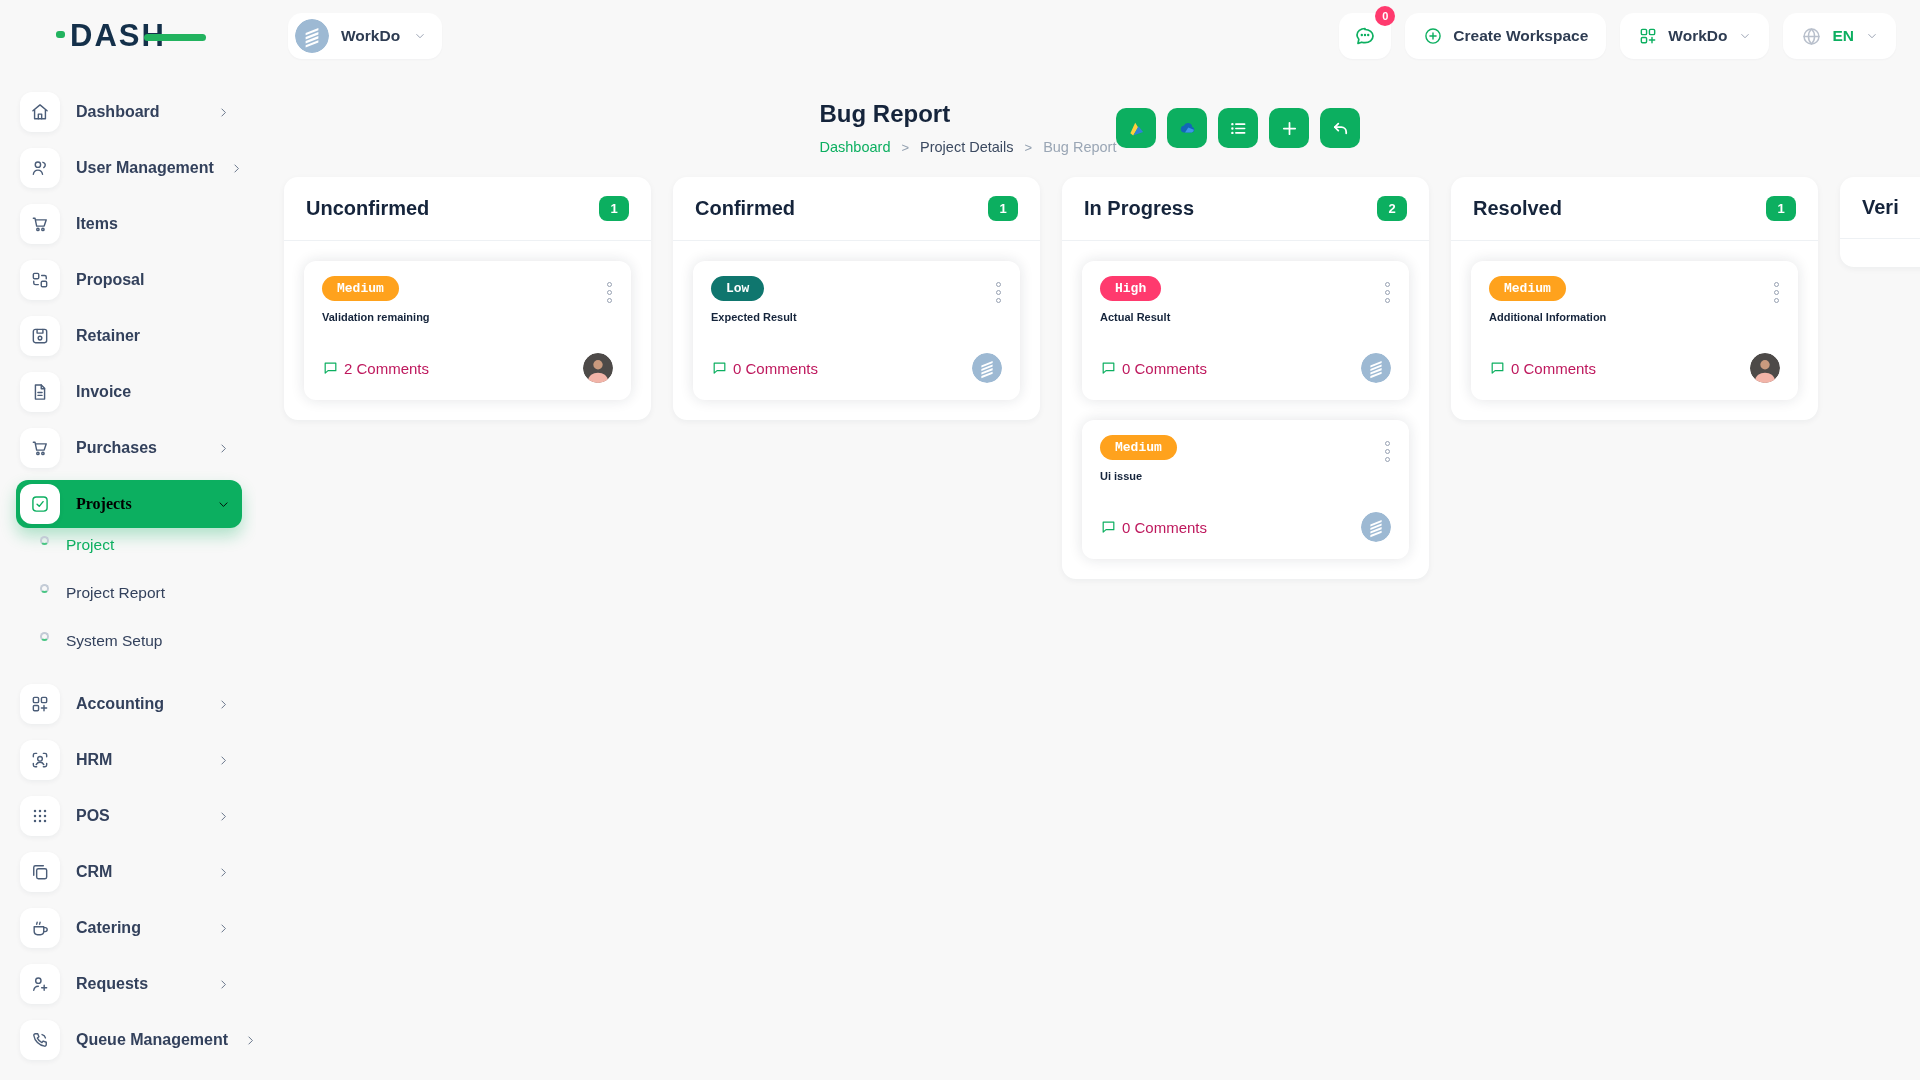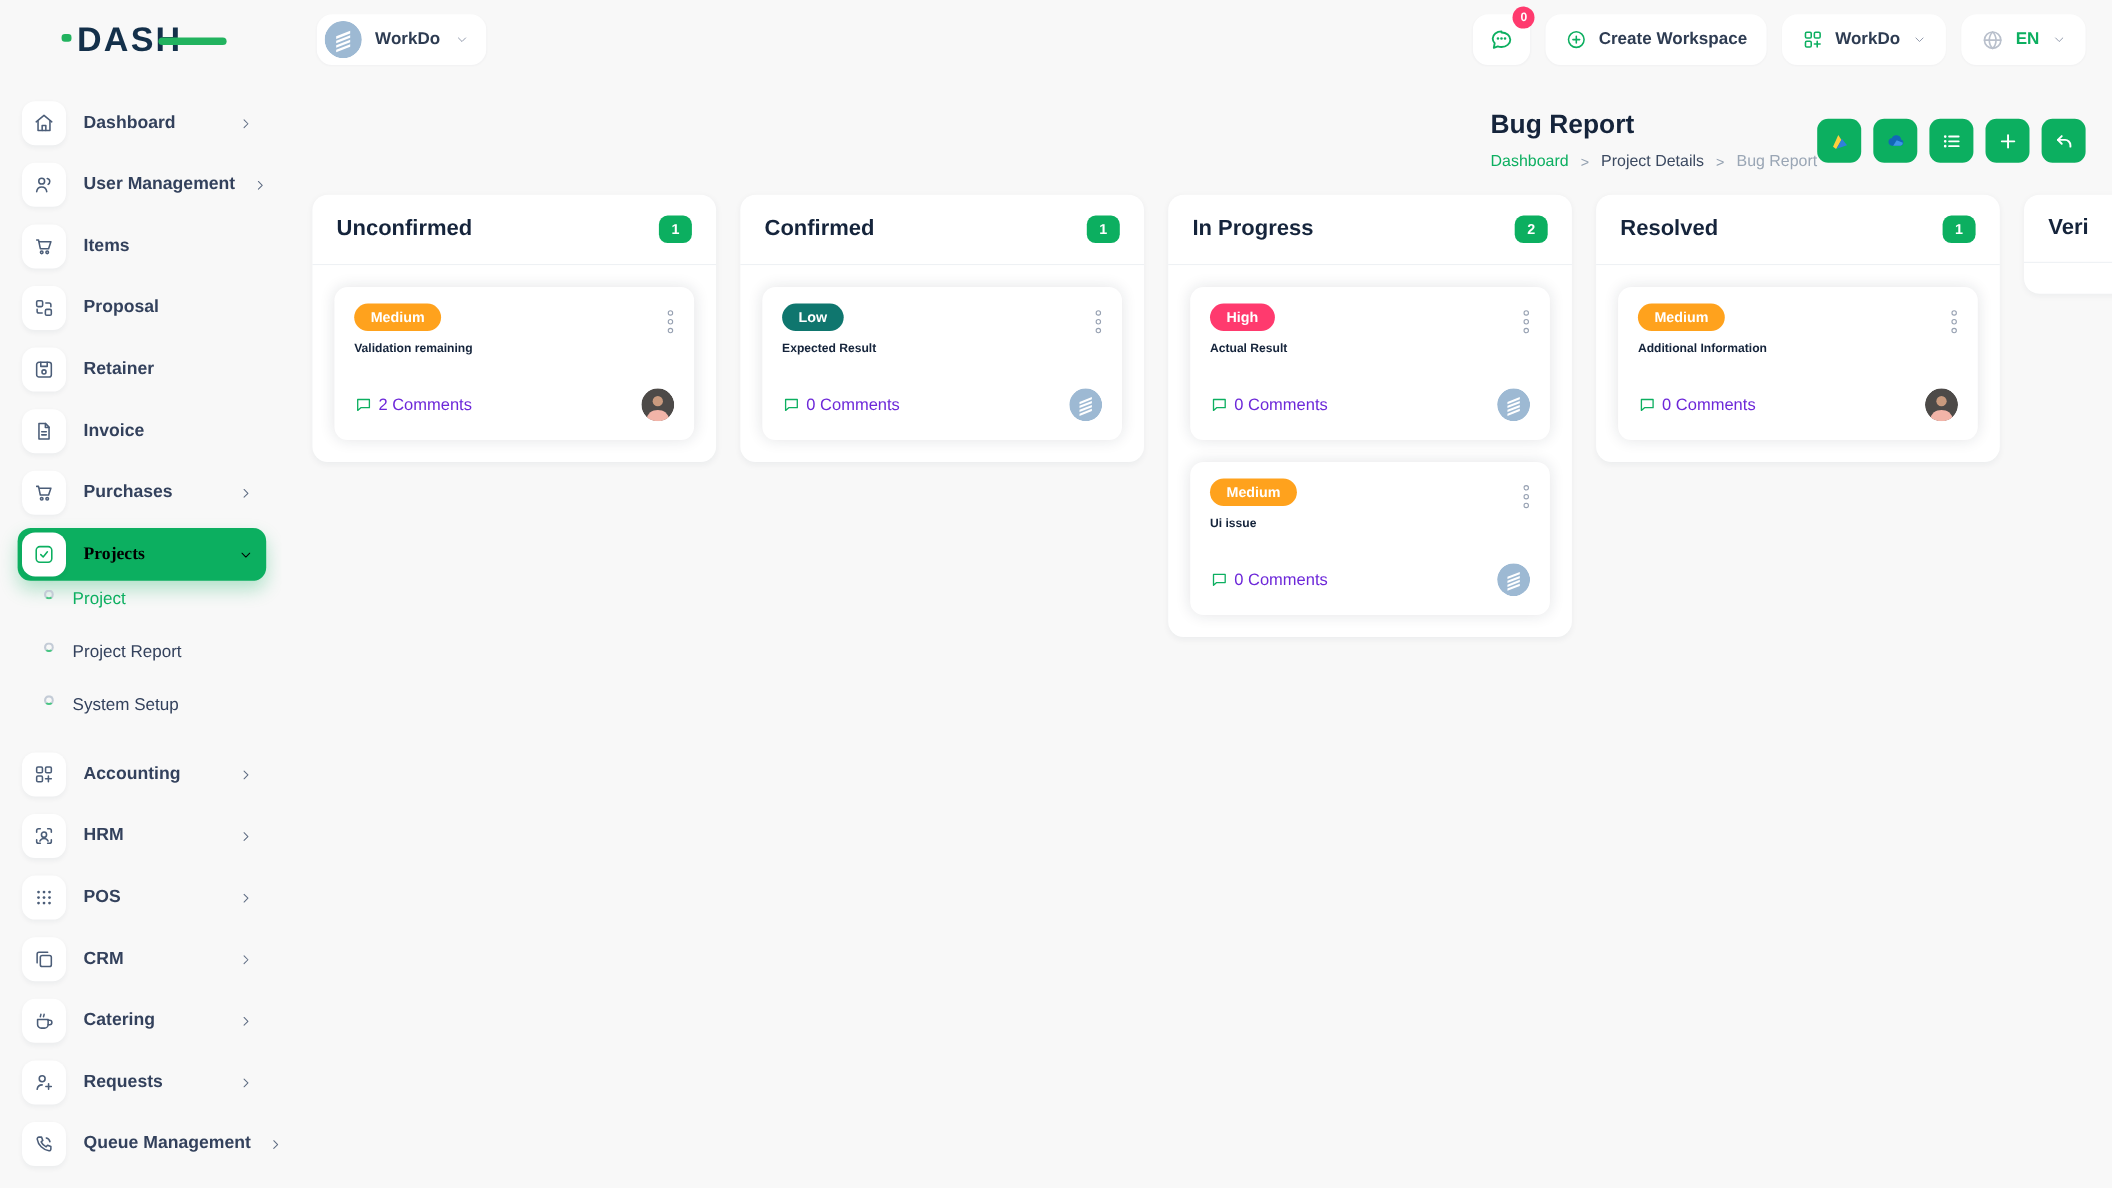--- a/index.html
+++ b/index.html
@@ -47,44 +47,44 @@
   .sitem.active { background:var(--primary); box-shadow:0 8px 16px rgba(12,175,96,.3); }
   .sitem.active .slabel, .sitem.active .schev { color:#000000;font-family:Liberation Serif, serif; }
   .sitem.active .sicon { color:var(--primary); }
   .ssub { display:flex; align-items:flex-start; gap:17px; height:46px; margin-bottom:2px; padding-left:24px; cursor:pointer; }
   .sbullet { width:9px; height:9px; border-radius:50%; border:2px solid #c3cbd6; border-bottom-color:#49c584; flex:none; }
   .ssub-label { font-size:15.5px; color:#33415c; }
   .ssub.active .ssub-label { color:var(--primary); }
 
   
   .main { margin-left:256px; }
-  .page-head { display:flex; justify-content:flex-end; align-items:flex-start; padding:28px 24px 22px 28px; }
+  .page-head { display:flex; justify-content:center; align-items:flex-start; padding:28px 24px 22px 28px; }
   .page-title { font-size:24px; font-weight:bold; color:#15243b; }
   .breadcrumb { margin-top:11px; font-size:14.5px; display:flex; align-items:center; }
   .bc-sep { color:#93a0b0; padding:0 11px; font-size:13px; }
   .bc-link { color:var(--primary); cursor:pointer; }
   .bc-mid { color:#3c4a61; cursor:pointer; }
   .bc-cur { color:#9aa6b5; }
   .actions { display:flex; gap:11px; margin-top:8px; }
   .action-btn { width:40px; height:40px; border:none; border-radius:10px; background:var(--primary); display:flex; align-items:center; justify-content:center; cursor:pointer; }
   .action-btn svg { width:21px; height:21px; }
 
   
   .board { display:flex; gap:22px; padding-left:28px; align-items:flex-start; }
   .kcol { width:367px; flex:none; background:#fff; border-radius:14px; box-shadow:0 2px 6px rgba(23,31,53,.05); }
   .kcol-head { display:flex; justify-content:space-between; align-items:center; padding:19px 22px; border-bottom:1px solid #eef1f4; }
   .kcol-title { font-size:20px; font-weight:bold; color:#15243b; white-space:nowrap; }
   .kcol-count { min-width:30px; height:25px; padding:0 9px; border-radius:8px; background:var(--primary); color:#fff; font-size:13px; font-weight:bold; display:flex; align-items:center; justify-content:center; }
   .kcol-body { padding:20px; display:flex; flex-direction:column; gap:20px; }
   .kcol-body.empty { padding:14px; height:28px; }
   .kcard { background:#fff; border-radius:12px; padding:15px 18px 17px; box-shadow:0 0 14px rgba(23,31,53,.12); position:relative; cursor:pointer; }
-  .kpill { display:inline-block; padding:5px 15px; border-radius:15px; font-size:13px; font-weight:600; color:#fff; }
+  .kpill { display:inline-block; padding:5px 15px; border-radius:15px; font-size:13px; font-weight:600; color:#fff;font-family:Liberation Mono, monospace; }
   .kcard-title { font-size:11px; font-weight:bold; color:#15243b; margin-top:10px; }
   .kcard-foot { display:flex; justify-content:space-between; align-items:center; margin-top:30px; }
-  .kcomments { display:flex; align-items:center; gap:5px; font-size:15px; color:#6d28d9; }
+  .kcomments { display:flex; align-items:center; gap:5px; font-size:15px; color:#be185d; }
   .kcomments .c-ic { color:var(--primary); display:flex; }
   .kcomments .c-ic svg { width:17px; height:17px; }
   .kavatar { width:30px; height:30px; border-radius:50%; overflow:hidden; flex:none; }
   .kavatar svg { width:30px; height:30px; }
   .kdots { position:absolute; top:17px; right:15px; display:flex; flex-direction:column; gap:3px; padding:4px; cursor:pointer; }
   .kdots i { width:5px; height:5px; border:1.4px solid #97a1b2; border-radius:50%; display:block; }
 </style>
 </head>
 <body>
 

